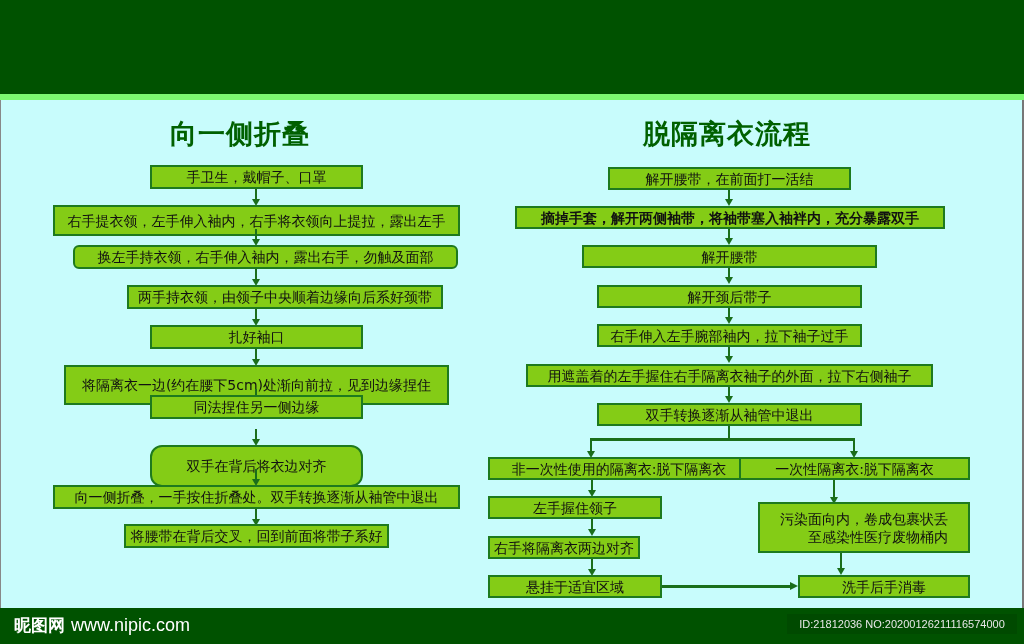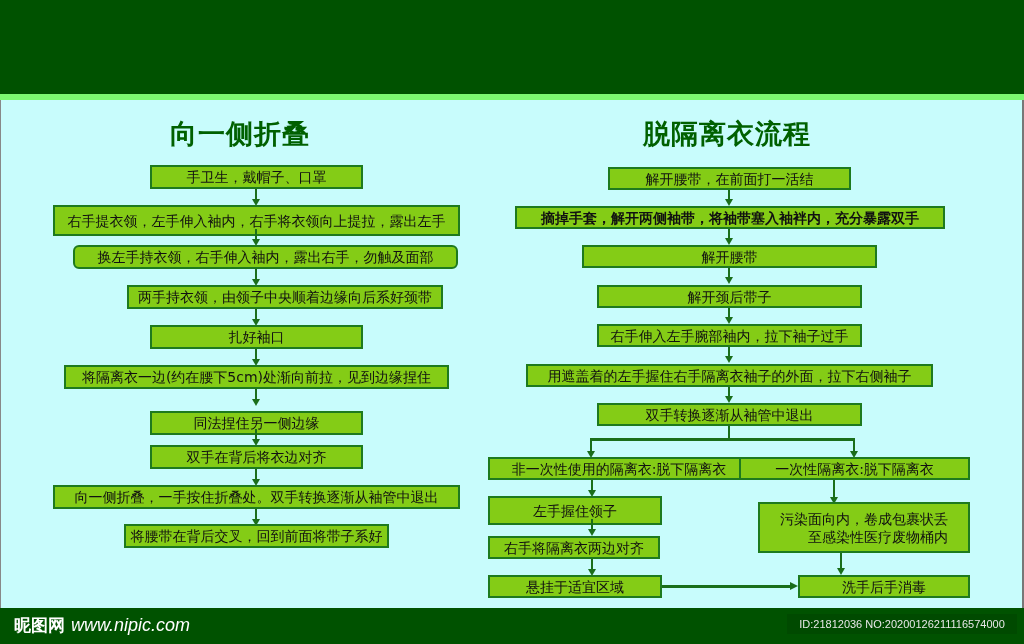--- a/index.html
+++ b/index.html
@@ -10,21 +10,21 @@
   .rightedge { position:absolute; right:0; top:100px; width:2px; height:508px; background:#777; }
   .bottombar { position:absolute; left:0; top:608px; width:1024px; height:36px; background:#005200; }
   .title { position:absolute; font-size:27px; font-weight:bold; color:#006000; letter-spacing:1px; white-space:nowrap; }
   .box { position:absolute; box-sizing:border-box; border:2px solid #1e7a1e; background:#84cc16; color:#111; font-size:14px; display:flex; align-items:center; justify-content:center; text-align:right; white-space:nowrap; line-height:18px; }
   .box.multi { white-space:normal; }
   .vline { position:absolute; width:2px; background:#1a6e1a; }
   .hline { position:absolute; height:3px; background:#1a6e1a; }
   .arrow-down { position:absolute; width:0; height:0; border-left:4px solid transparent; border-right:4px solid transparent; border-top:7px solid #1a6e1a; }
   .arrow-right { position:absolute; width:0; height:0; border-top:4px solid transparent; border-bottom:4px solid transparent; border-left:8px solid #1a6e1a; }
   .logo { position:absolute; left:14px; top:614px; color:#fff; font-size:17px; font-weight:bold; white-space:nowrap; }
-  .logo .url { font-weight:normal; font-family:"Liberation Sans", sans-serif; font-size:18px;font-style:italic; }
+  .logo .url { font-weight:normal; font-family:"Liberation Sans", sans-serif; font-size:18px; }
   .idbox { position:absolute; left:787px; top:614px; width:230px; height:20px; background:#004a00; color:#e8e8e8; font-size:11px; font-family:"Liberation Sans", sans-serif; display:flex; align-items:center; justify-content:center; white-space:nowrap; }
 </style>
 </head>
 <body>
 
 <div class="topbar"></div>
 <div class="topline"></div>
 <div class="leftedge"></div>
 <div class="rightedge"></div>
 
@@ -43,29 +43,29 @@
 <div class="arrow-down" style="left:252px;top:279px;"></div>
 
 <div class="box" style="left:99px;top:285px;width:316px;height:24px;margin-left:28px;">两手持衣领，由领子中央顺着边缘向后系好颈带</div>
 <div class="vline" style="left:255px;top:309px;height:12px;"></div>
 <div class="arrow-down" style="left:252px;top:319px;"></div>
 
 <div class="box" style="left:150px;top:325px;width:213px;height:24px;">扎好袖口</div>
 <div class="vline" style="left:255px;top:349px;height:12px;"></div>
 <div class="arrow-down" style="left:252px;top:359px;"></div>
 
-<div class="box" style="left:64px;top:365px;width:385px;height:24px;">将隔离衣一边(约在腰下5cm)处渐向前拉，见到边缘捏住</div>
+<div class="box" style="left:64px;top:365px;width:385px;height:40px;">将隔离衣一边(约在腰下5cm)处渐向前拉，见到边缘捏住</div>
 <div class="vline" style="left:255px;top:389px;height:12px;"></div>
 <div class="arrow-down" style="left:252px;top:399px;"></div>
 
-<div class="box" style="left:150px;top:411px;width:213px;height:24px;">同法捏住另一侧边缘</div>
+<div class="box" style="left:150px;top:395px;width:213px;height:24px;">同法捏住另一侧边缘</div>
 <div class="vline" style="left:255px;top:429px;height:12px;"></div>
 <div class="arrow-down" style="left:252px;top:439px;"></div>
 
-<div class="box" style="left:150px;top:445px;width:213px;height:24px;">双手在背后将衣边对齐</div>
+<div class="box" style="left:150px;top:445px;width:213px;height:42px;border-radius:12px;">双手在背后将衣边对齐</div>
 <div class="vline" style="left:255px;top:469px;height:12px;"></div>
 <div class="arrow-down" style="left:252px;top:479px;"></div>
 
 <div class="box" style="left:53px;top:485px;width:407px;height:24px;">向一侧折叠，一手按住折叠处。双手转换逐渐从袖管中退出</div>
 <div class="vline" style="left:255px;top:509px;height:12px;"></div>
 <div class="arrow-down" style="left:252px;top:519px;"></div>
 
 <div class="box" style="left:124px;top:524px;width:265px;height:24px;">将腰带在背后交叉，回到前面将带子系好</div>
 
 <div class="title" style="left:643px; top:116px;">脱隔离衣流程</div>
@@ -100,25 +100,25 @@
 <div class="hline" style="left:590px;top:438px;width:265px;"></div>
 <div class="vline" style="left:590px;top:438px;height:15px;"></div>
 <div class="arrow-down" style="left:587px;top:451px;"></div>
 <div class="vline" style="left:853px;top:438px;height:15px;"></div>
 <div class="arrow-down" style="left:850px;top:451px;"></div>
 
 <div class="box" style="left:488px;top:457px;width:262px;height:23px;">非一次性使用的隔离衣:脱下隔离衣</div>
 <div class="vline" style="left:591px;top:480px;height:12px;"></div>
 <div class="arrow-down" style="left:588px;top:490px;"></div>
 
-<div class="box" style="left:488px;top:496px;width:174px;height:29px;">左手握住领子</div>
+<div class="box" style="left:488px;top:496px;width:174px;height:23px;">左手握住领子</div>
 <div class="vline" style="left:591px;top:519px;height:12px;"></div>
 <div class="arrow-down" style="left:588px;top:529px;"></div>
 
-<div class="box" style="left:488px;top:536px;width:172px;height:23px;">右手将隔离衣两边对齐</div>
+<div class="box" style="left:488px;top:536px;width:152px;height:23px;">右手将隔离衣两边对齐</div>
 <div class="vline" style="left:591px;top:559px;height:12px;"></div>
 <div class="arrow-down" style="left:588px;top:569px;"></div>
 
 <div class="box" style="left:488px;top:575px;width:174px;height:23px;">悬挂于适宜区域</div>
 <div class="hline" style="left:662px;top:585px;width:130px;"></div>
 <div class="arrow-right" style="left:790px;top:582px;"></div>
 
 <div class="box" style="left:739px;top:457px;width:231px;height:23px;">一次性隔离衣:脱下隔离衣</div>
 <div class="vline" style="left:833px;top:480px;height:20px;"></div>
 <div class="arrow-down" style="left:830px;top:497px;"></div>

